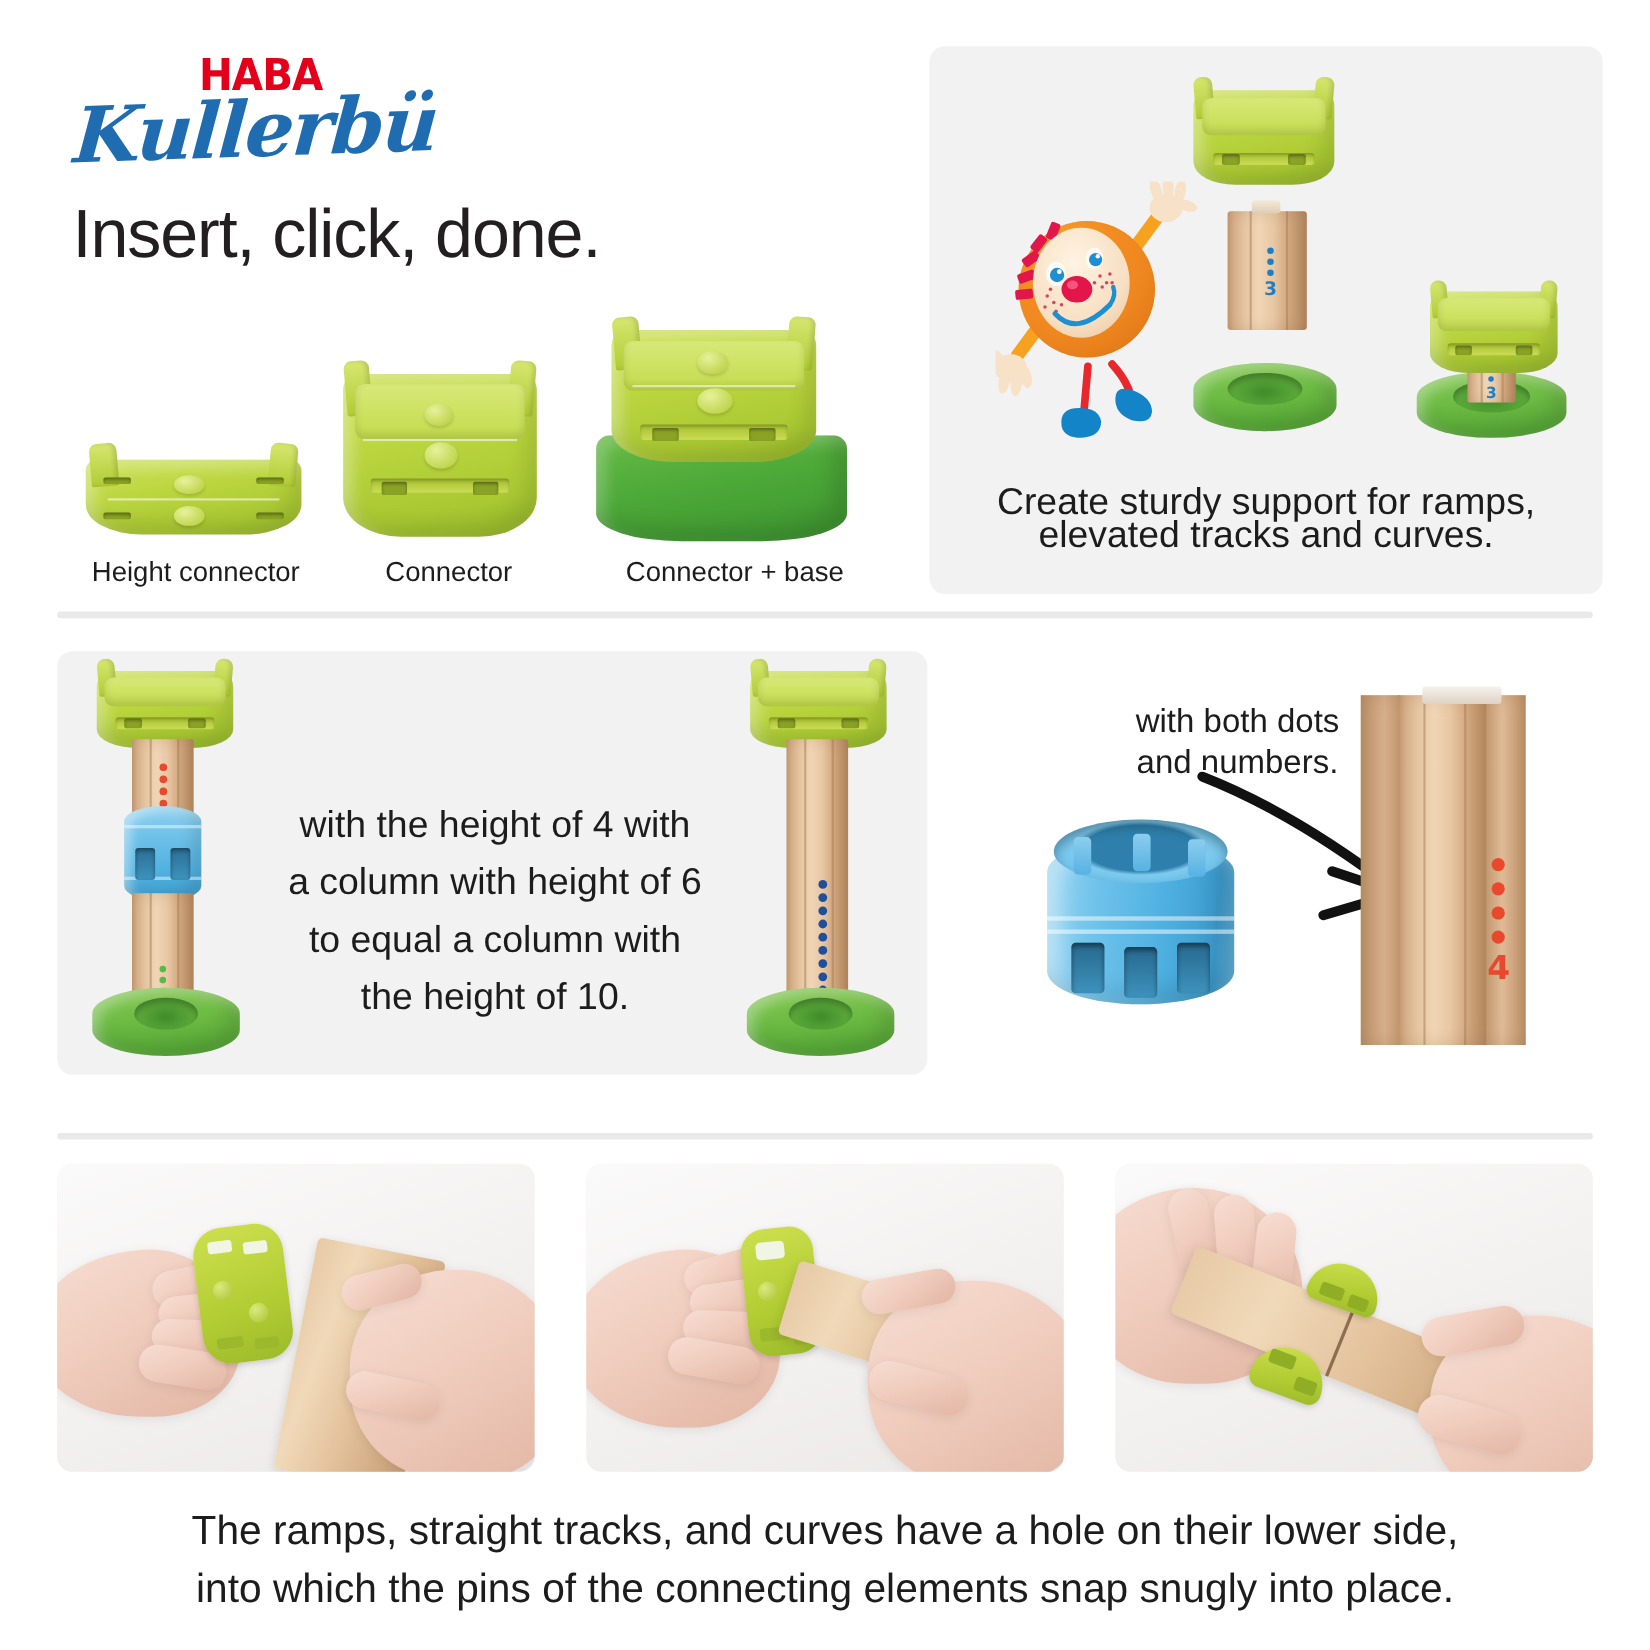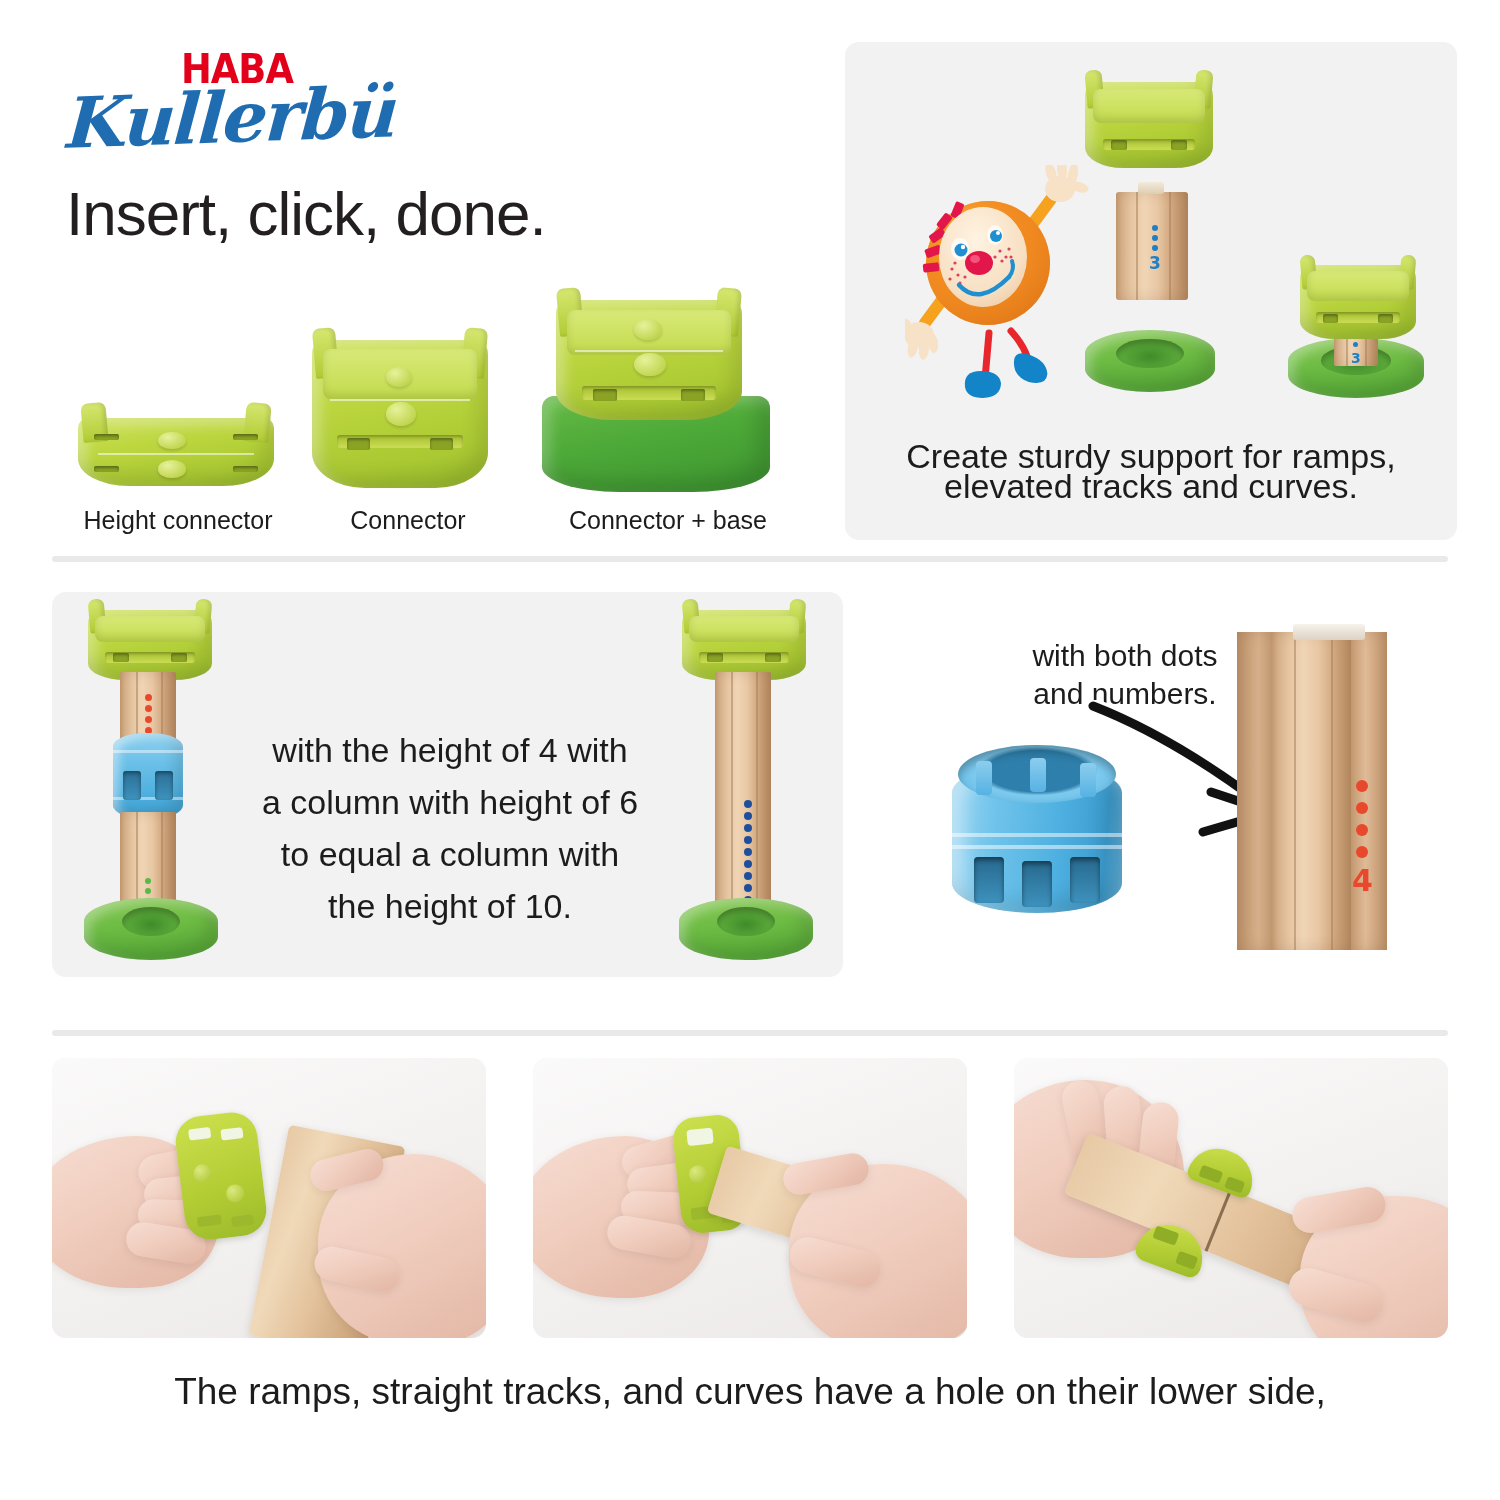--- a/index.html
+++ b/index.html
@@ -613,14 +613,15 @@
       <div style="position:absolute; left:12px; top:6px; width:24px; height:13px; background:#8fae26; border-radius:3px;"></div>
       <div style="position:absolute; left:42px; top:22px; width:20px; height:13px; background:#8fae26; border-radius:3px;"></div>
     </div>
 
     <div class="hand" style="left:286px; top:138px; width:200px; height:176px; border-radius:46% 52% 42% 48% / 46% 54% 48% 48%;"></div>
     <div class="hand" style="left:278px; top:134px; width:94px; height:36px; border-radius:22px; transform:rotate(-10deg);"></div>
     <div class="hand" style="left:274px; top:218px; width:96px; height:38px; border-radius:22px; transform:rotate(16deg);"></div>
   </div>
 
   <div class="big-cap" style="left:60px; top:1368px; width:1380px; font-size:37px;">The ramps, straight tracks, and curves have a hole on their lower side,</div>
+  <div class="big-cap" style="left:60px; top:1420px; width:1380px; font-size:37px;">into which the pins of the connecting elements snap snugly into place.</div>
 
 </div>
 
 </body></html>

